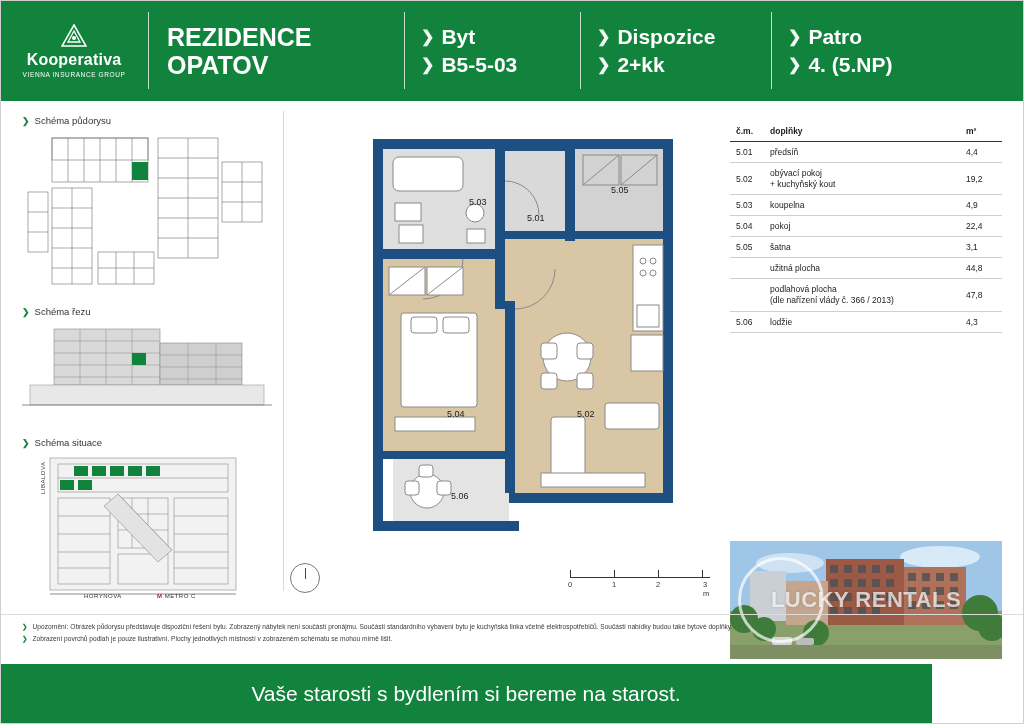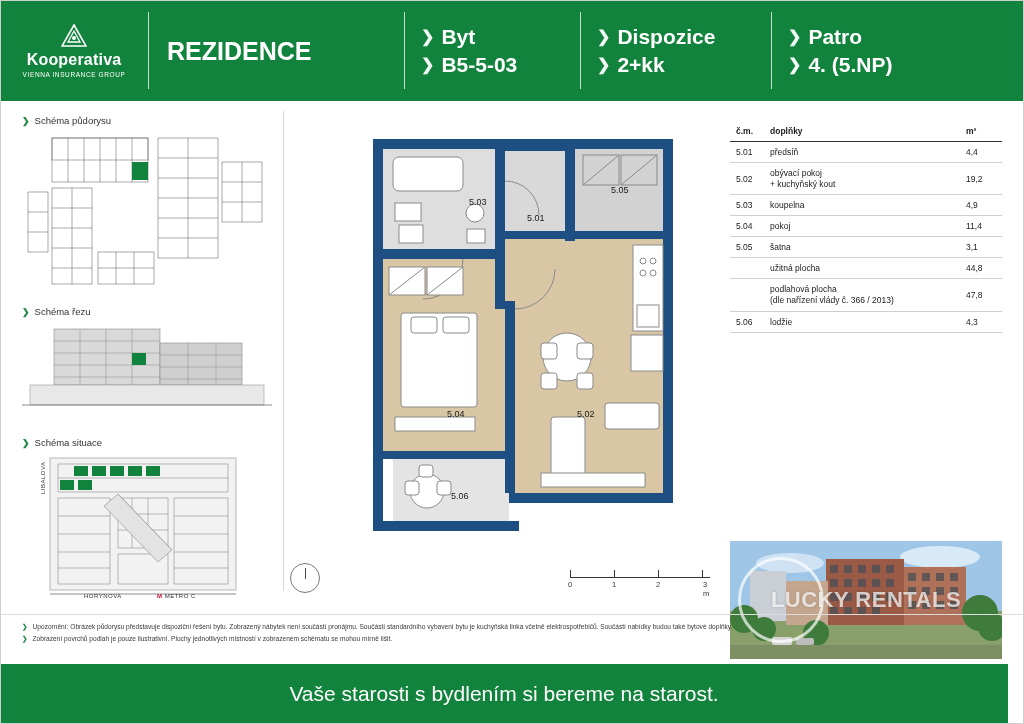--- a/index.html
+++ b/index.html
@@ -87,21 +87,21 @@
         text-shadow:0 0 3px rgba(0,0,0,.18); white-space:nowrap; }
   .wm-ring { position:absolute; left:8px; top:16px; width:86px; height:86px; border:3px solid rgba(255,255,255,.7); border-radius:50%; }
 
   
   .notes { position:absolute; left:0; top:614px; width:1024px; height:44px;
            border-top:1px solid #dcdcdc; padding:7px 22px; }
   .note { display:flex; font-size:6.6px; color:#3a3a3a; line-height:1.45; margin-bottom:2px; }
   .note .chev { color:#12833c; font-size:6.6px; margin-right:5px; }
 
   
-  .footer { position:absolute; left:0; top:664px; width:1008px; height:60px;
+  .footer { position:absolute; left:0; top:664px; width:932px; height:60px;
             background:#12833c; color:#fff; display:flex; align-items:center; justify-content:center;
             font-size:21px; }
   .page-border { position:absolute; left:0; top:0; width:1024px; height:724px;
                  border:1px solid #cfcfcf; pointer-events:none; }
 </style>
 </head>
 <body>
 
 <div class="page">
 
@@ -111,20 +111,21 @@
         <polygon points="13,1 25,22 1,22" fill="none" stroke="#ffffff" stroke-width="1.6"></polygon>
         <polygon points="13,7 19,18 7,18" fill="none" stroke="#ffffff" stroke-width="1.3"></polygon>
         <circle cx="13" cy="14" r="2" fill="#ffffff"></circle>
       </svg>
       <div class="logo-name">Kooperativa</div>
       <div class="logo-sub">VIENNA INSURANCE GROUP</div>
     </div>
     <div class="hdr-sep"></div>
     <div class="hdr-title">
       <span>REZIDENCE</span>
+      <span>OPATOV</span>
     </div>
     <div class="hdr-sep"></div>
     <div class="hdr-col c-byt">
       <div class="row">
           <span class="chev">❯</span>
           <span>Byt</span>
         </div>
       <div class="row">
           <span class="chev">❯</span>
           <span>B5-5-03</span>
@@ -384,21 +385,21 @@
             <td class="c-area">19,2</td>
           </tr>
           <tr>
             <td class="c-num">5.03</td>
             <td>koupelna</td>
             <td class="c-area">4,9</td>
           </tr>
           <tr>
             <td class="c-num">5.04</td>
             <td>pokoj</td>
-            <td class="c-area">11,4</td>
+            <td class="c-area">22,4</td>
           </tr>
           <tr>
             <td class="c-num">5.05</td>
             <td>šatna</td>
             <td class="c-area">3,1</td>
           </tr>
           <tr class="total">
             <td class="c-num"></td>
             <td>užitná plocha</td>
             <td class="c-area">44,8</td>

